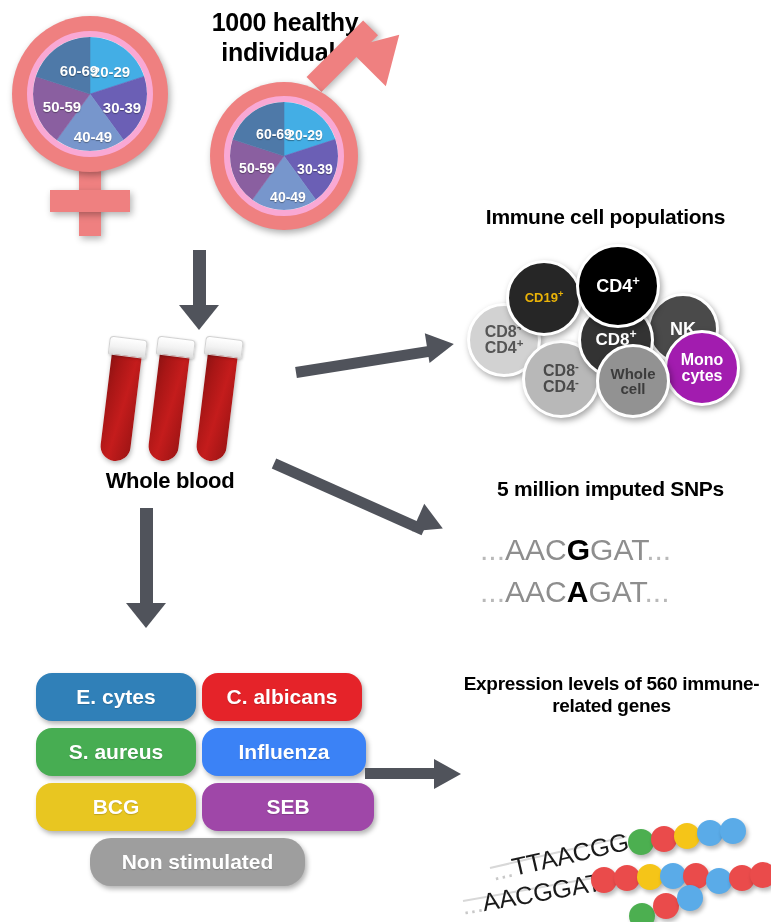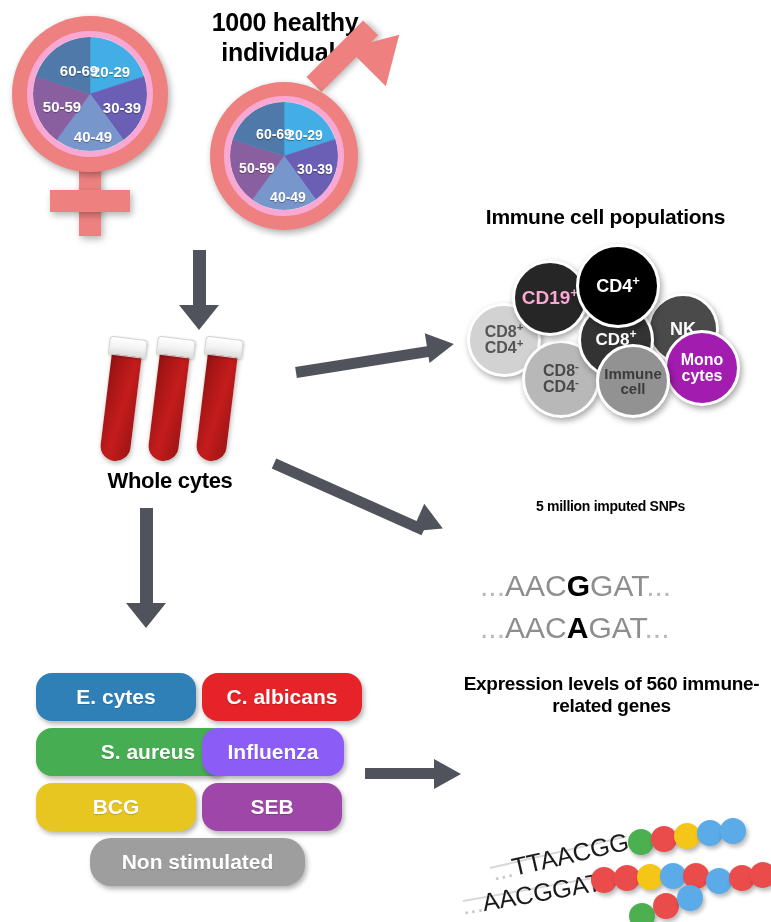--- a/index.html
+++ b/index.html
@@ -11,21 +11,21 @@
   }
   .abs{position:absolute;}
 
   
   .heading{
     font-weight:bold;color:#000;text-align:center;line-height:1.18;
     letter-spacing:-0.3px;
   }
   #title-cohort{left:160px;top:8px;width:250px;font-size:25px;}
   #title-immune{left:440px;top:205px;width:331px;font-size:21px;}
-  #title-snp{left:450px;top:498px;width:321px;font-size:14px;}
+  #title-snp{left:450px;top:477px;width:321px;font-size:21px;}
   #title-expr{left:452px;top:673px;width:319px;font-size:19px;}
   #label-whole-blood{left:60px;top:468px;width:220px;font-size:22px;}
 
   
   .gender{position:absolute;}
   .ring{
     position:absolute;border-radius:50%;
     background:#ef8080;
     box-shadow:2px 3px 7px rgba(0,0,0,0.33);
   }
@@ -177,21 +177,21 @@
   <div class="tube" style="left:52px;top:6px;transform:rotate(7deg);">
     <div class="tube-body"></div>
     <div class="tube-cap"></div>
   </div>
   <div class="tube" style="left:100px;top:6px;transform:rotate(7deg);">
     <div class="tube-body"></div>
     <div class="tube-cap"></div>
   </div>
 </div>
 
-<div class="abs heading" id="label-whole-blood">Whole cytes</div>
+<div class="abs heading" id="label-whole-blood">Whole blood</div>
 
 <div>
   <div class="arrow-line" style="left:296px;top:367px;width:138px;height:11px;transform:rotate(-9deg);"></div>
   <div class="arrow-head" style="left:427px;top:331px;border-top:15px solid transparent;border-bottom:15px solid transparent;border-left:27px solid #50535b;transform:rotate(-9deg);"></div>
 </div>
 
 <div>
   <div class="arrow-line" style="left:274px;top:458px;width:164px;height:11px;transform:rotate(24deg);"></div>
   <div class="arrow-head" style="left:417px;top:508px;border-top:15px solid transparent;border-bottom:15px solid transparent;border-left:27px solid #50535b;transform:rotate(24deg);"></div>
 </div>
@@ -204,21 +204,21 @@
 <div class="abs heading" id="title-immune">Immune cell populations</div>
 
 <div class="abs" style="left:466px;top:240px;width:300px;height:175px;">
   <div class="cell" style="left:1px;top:63px;width:74px;height:74px;background:#d2d2d2;color:#555555;font-size:16px;z-index:1;">
     <span>
       <span>CD8</span><sup>+</sup><br>
       <span>CD4</span><sup>+</sup>
     </span>
   </div>
 
-  <div class="cell" style="left:46px;top:20px;width:76px;height:76px;background:#262626;color:#f9a8d4;font-size:19px;z-index:3;">
+  <div class="cell" style="left:40px;top:20px;width:76px;height:76px;background:#262626;color:#eab308;font-size:13px;z-index:3;">
     <span>
       <span>CD19</span><sup>+</sup>
     </span>
   </div>
 
   <div class="cell" style="left:110px;top:4px;width:84px;height:84px;background:#000000;color:#ffffff;font-size:18px;z-index:4;">
     <span>
       <span>CD4</span><sup>+</sup>
     </span>
   </div>
@@ -235,59 +235,59 @@
 
   <div class="cell" style="left:56px;top:100px;width:78px;height:78px;background:#b8b8b8;color:#4a4a4a;font-size:16px;z-index:2;">
     <span>
       <span>CD8</span><sup>-</sup><br>
       <span>CD4</span><sup>-</sup>
     </span>
   </div>
 
   <div class="cell" style="left:130px;top:104px;width:74px;height:74px;background:#929292;color:#3c3c3c;font-size:15px;z-index:3;">
     <span>
-      <span>Immune</span><br><span>cell</span>
+      <span>Whole</span><br><span>cell</span>
     </span>
   </div>
 
   <div class="cell" style="left:198px;top:90px;width:76px;height:76px;background:#a21caf;color:#ffffff;font-size:16px;z-index:2;">
     <span>
       <span>Mono</span><br><span>cytes</span>
     </span>
   </div>
 </div>
 
 <div class="abs heading" id="title-snp">5 million imputed SNPs</div>
 
-<div class="abs" style="left:480px;top:533px;width:280px;height:80px;margin-top:36px;">
+<div class="abs" style="left:480px;top:533px;width:280px;height:80px;">
   <div class="snp-row" style="left:0px;top:0px;">
     <span class="snp-dim">...</span><span class="snp-mid">AAC</span><span class="snp-hit">G</span><span class="snp-mid">GAT</span><span class="snp-dim">...</span>
   </div>
   <div class="snp-row" style="left:0px;top:42px;">
     <span class="snp-dim">...</span><span class="snp-mid">AAC</span><span class="snp-hit">A</span><span class="snp-mid">GAT</span><span class="snp-dim">...</span>
   </div>
 </div>
 
 <div class="abs" style="left:30px;top:673px;width:320px;height:225px;">
   <div class="stim" style="left:6px;top:0px;width:160px;height:48px;background:#3080b8;">
     <span>E. cytes</span>
   </div>
   <div class="stim" style="left:172px;top:0px;width:160px;height:48px;background:#e52329;">
     <span>C. albicans</span>
   </div>
-  <div class="stim" style="left:6px;top:55px;width:160px;height:48px;background:#47ad52;padding-left:32px;">
+  <div class="stim" style="left:6px;top:55px;width:160px;height:48px;background:#47ad52;">
     <span>S. aureus</span>
   </div>
-  <div class="stim" style="left:172px;top:55px;width:142px;height:48px;background:#8b5cf6;">
+  <div class="stim" style="left:172px;top:55px;width:164px;height:48px;background:#3b82f6;">
     <span>Influenza</span>
   </div>
   <div class="stim" style="left:6px;top:110px;width:160px;height:48px;background:#e8c621;">
     <span>BCG</span>
   </div>
-  <div class="stim" style="left:172px;top:110px;width:140px;height:48px;background:#9f47a8;justify-content:center;">
+  <div class="stim" style="left:172px;top:110px;width:172px;height:48px;background:#9f47a8;justify-content:center;">
     <span>SEB</span>
   </div>
   <div class="stim" style="left:60px;top:165px;width:215px;height:48px;background:#9e9e9e;border-radius:21px;">
     <span>Non stimulated</span>
   </div>
 </div>
 
 <div>
   <div class="arrow-line" style="left:365px;top:768px;width:72px;height:11px;transform:none;"></div>
   <div class="arrow-head" style="left:434px;top:759px;border-top:15px solid transparent;border-bottom:15px solid transparent;border-left:27px solid #50535b;"></div>

